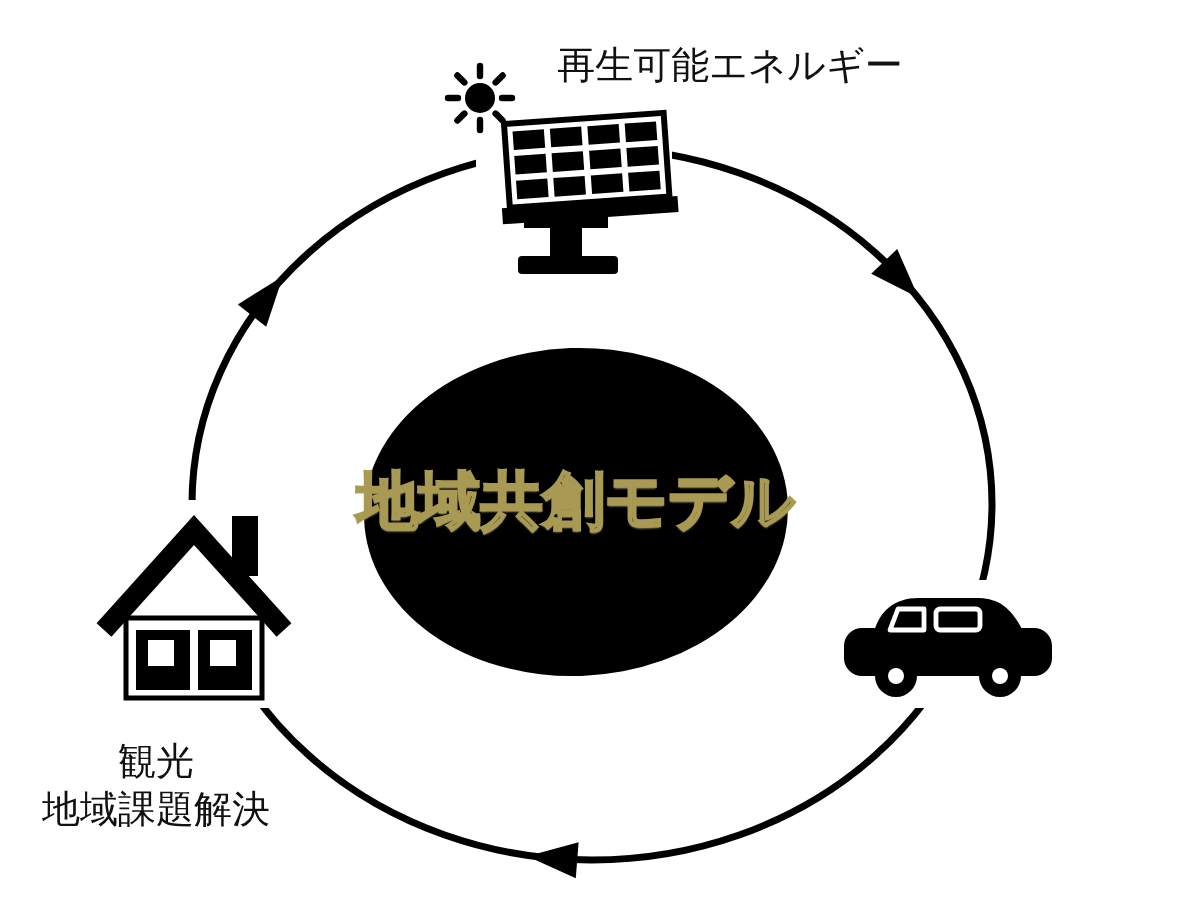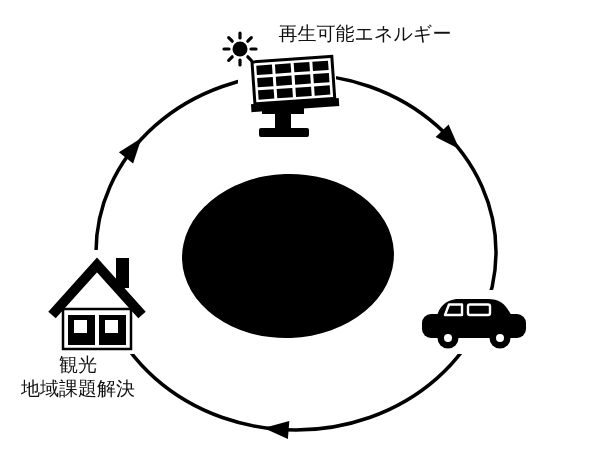--- a/index.html
+++ b/index.html
@@ -7,21 +7,21 @@
     position:relative;width:600px;height:452px;background:#ffffff;overflow:hidden;
     font-family:"Liberation Sans","DejaVu Sans",sans-serif;
   }
   #cycle-svg{position:absolute;left:0;top:0;}
   .node-label{
     position:absolute;text-align:center;color:#111;
     font-size:19px;line-height:24px;font-weight:500;letter-spacing:0px;white-space:nowrap;
   }
   #label-top{left:240px;top:22px;width:250px;}
   #label-right{left:432px;top:350px;width:156px;}
-  #label-left{left:0px;top:353px;width:156px;}
+  #label-left{left:0px;top:370px;width:156px;}
   #center-title{
     position:absolute;left:178px;top:233px;width:220px;text-align:center;
     font-size:31px;line-height:36px;font-weight:700;white-space:nowrap;
     color:#0a0a06;
     -webkit-text-stroke:1.2px #a89a52;
     text-shadow:0 1px 1px rgba(236,228,170,0.55);
   }
 </style>
 </head>
 <body>
@@ -96,20 +96,21 @@
       <rect x="47" y="9.5" width="22" height="10.5" rx="2" fill="none" stroke="#fff" stroke-width="2.4"></rect>
       <circle cx="27" cy="43" r="10.5" fill="#000"></circle>
       <circle cx="27" cy="43" r="4" fill="#fff"></circle>
       <circle cx="79" cy="43" r="10.5" fill="#000"></circle>
       <circle cx="79" cy="43" r="4" fill="#fff"></circle>
     </g>
 
     <ellipse cx="288" cy="256" rx="106" ry="82" fill="#000" transform="rotate(-2 288 256)"></ellipse>
   </svg>
 
+  <div id="center-title">地域共創モデル</div>
 
   <div id="label-top" class="node-label">
     <div>再生可能エネルギー</div>
   </div>
 
   <div id="label-right" class="node-label">
   </div>
 
   <div id="label-left" class="node-label">
     <div>観光</div>

